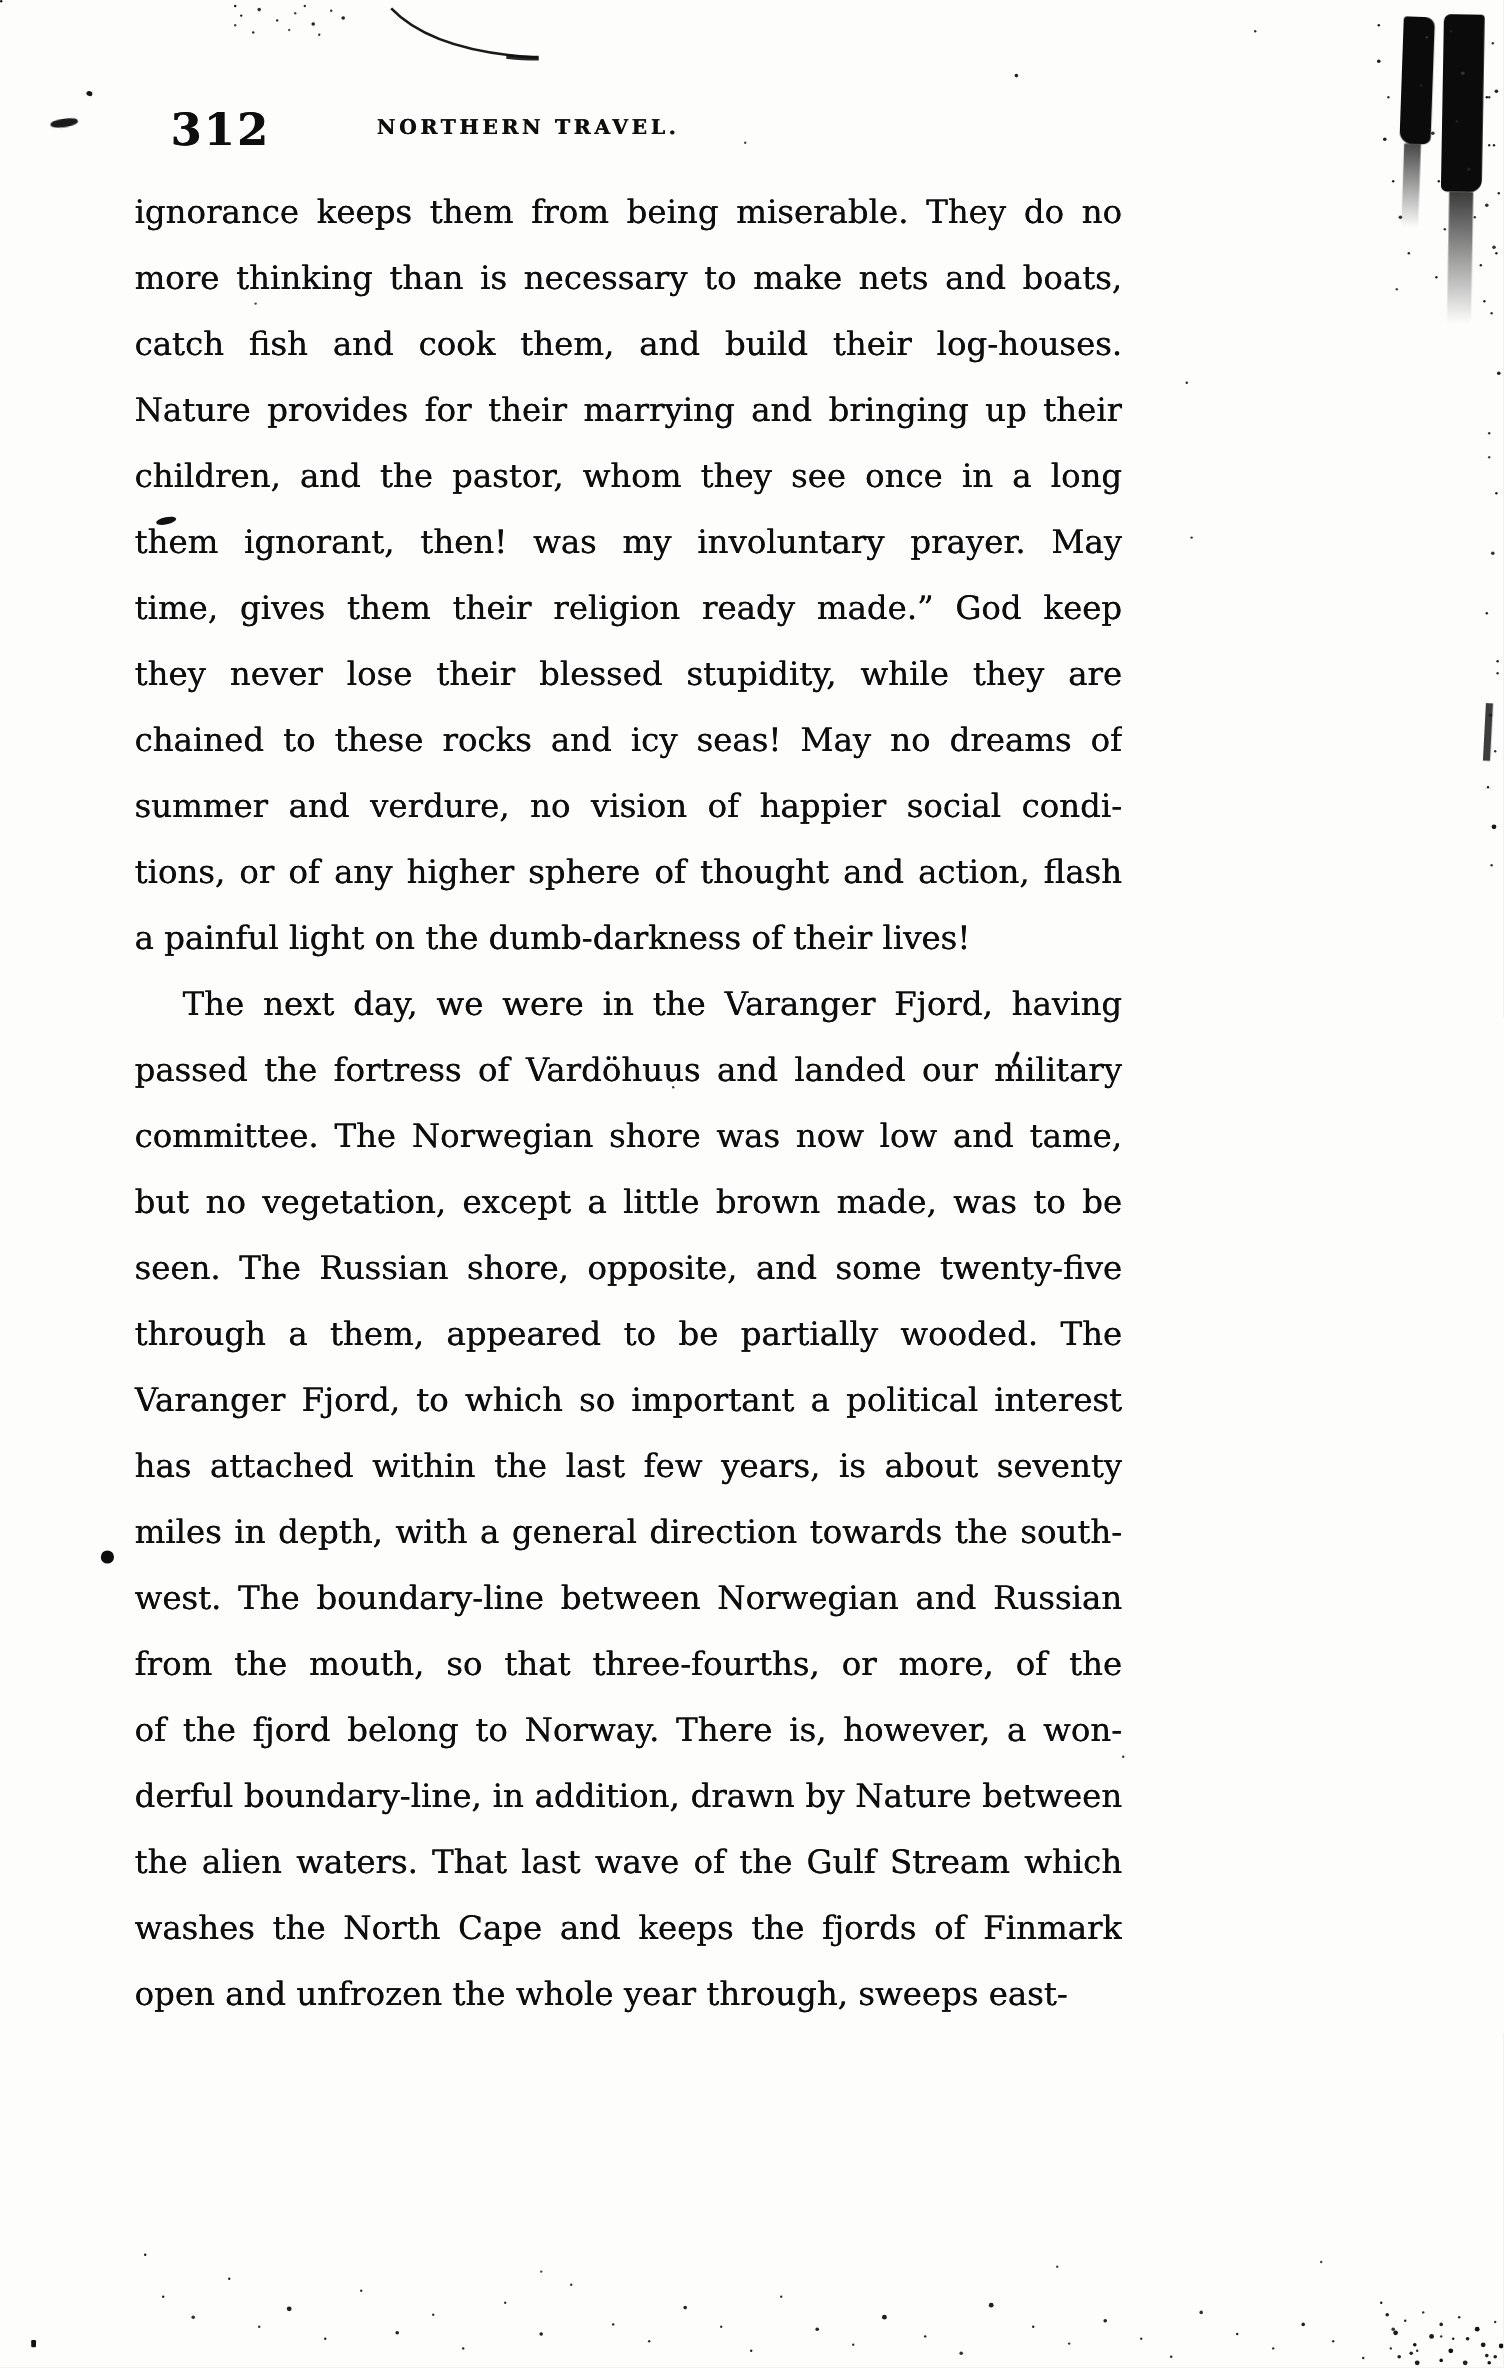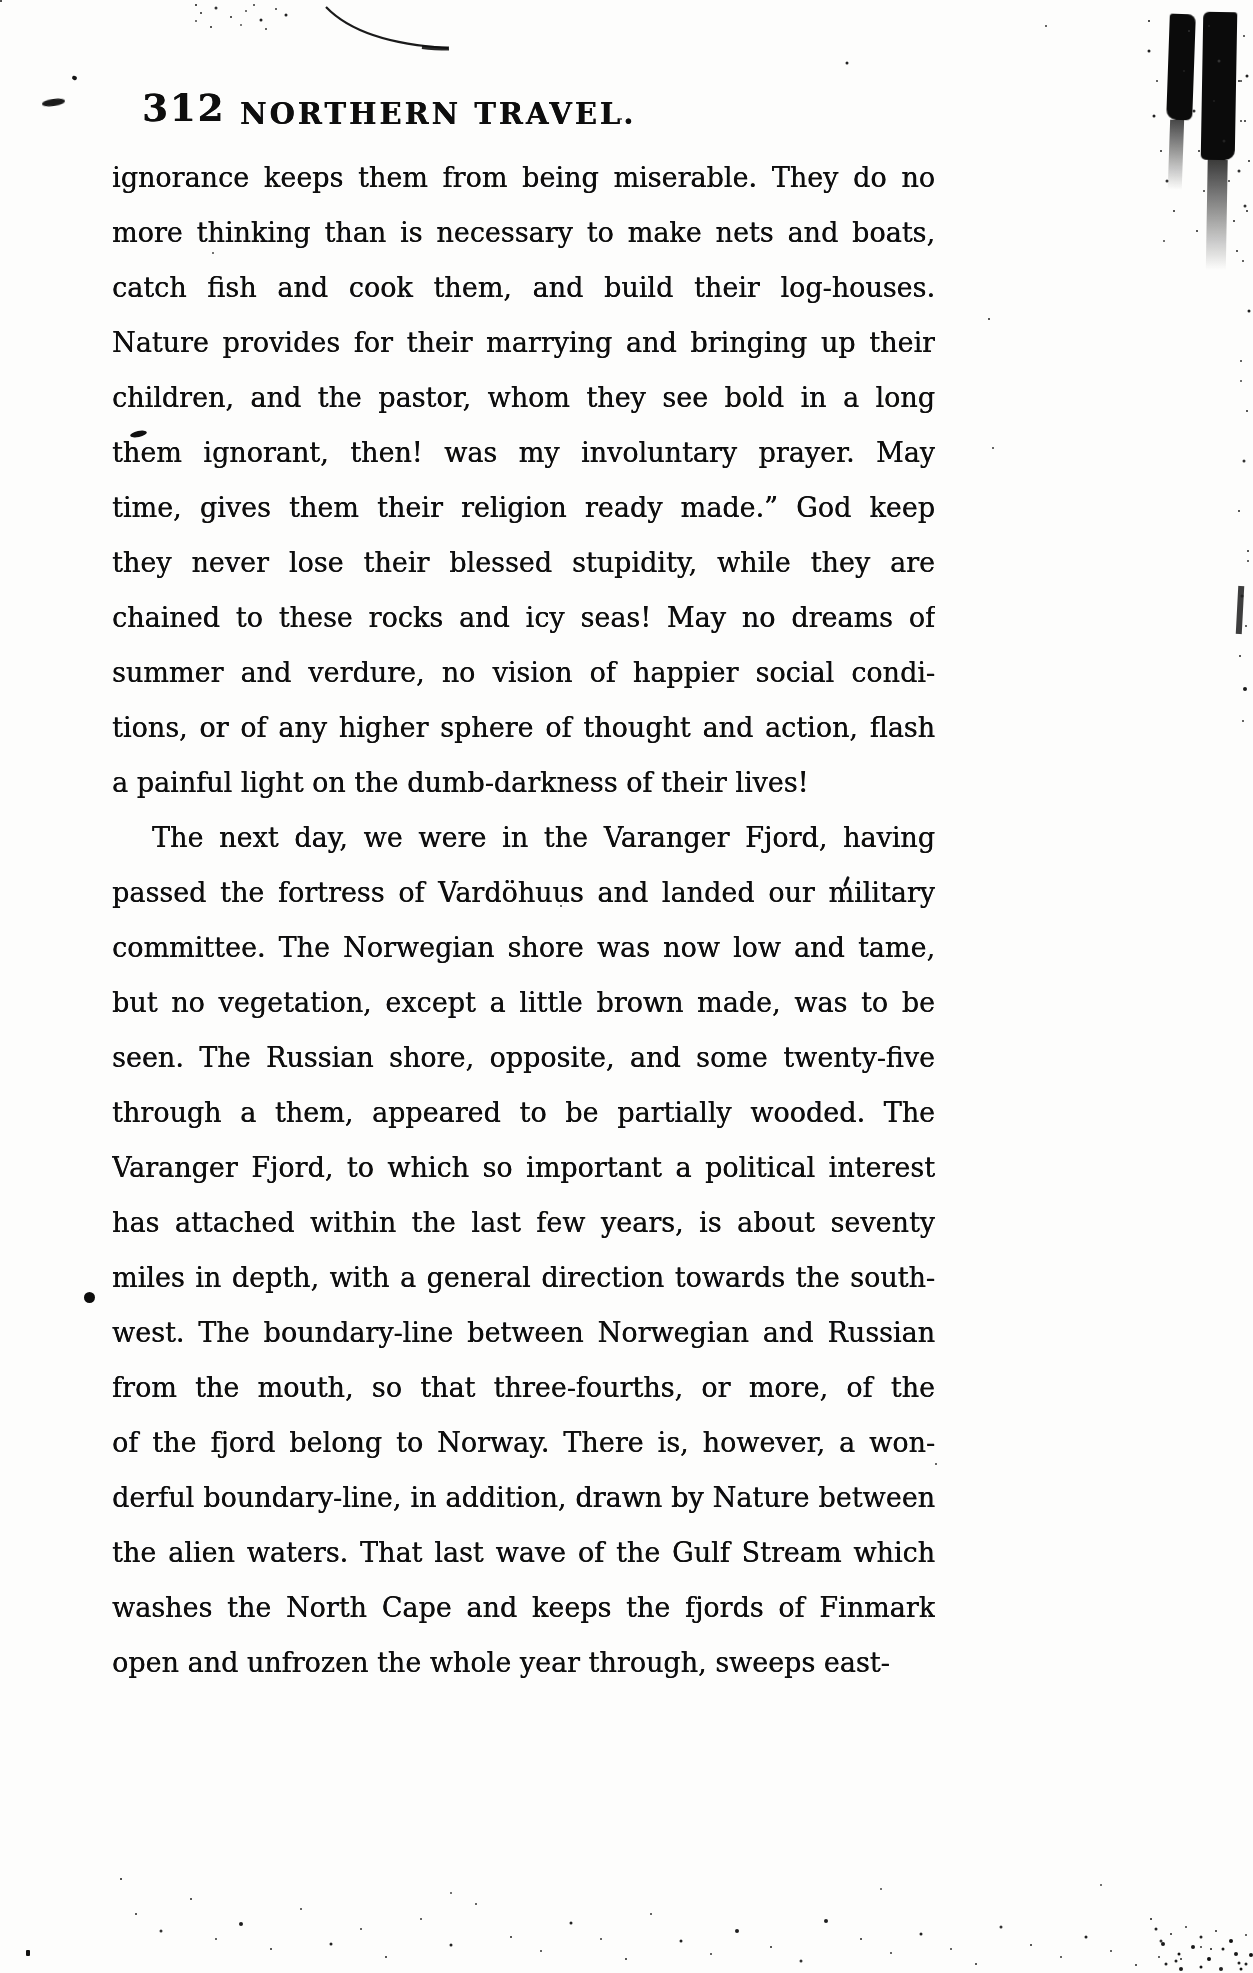--- a/index.html
+++ b/index.html
@@ -12,21 +12,21 @@
     overflow:hidden;
     margin:0 auto;
   }
   .pagenum{
     position:absolute;left:142px;top:86px;
     font-size:37px;font-weight:bold;letter-spacing:2px;
     text-shadow:0.4px 0 0 currentColor;
   }
   .title{
     position:absolute;left:240px;top:97px;width:400px;
-    text-align:left;font-size:29px;font-weight:bold;letter-spacing:3px;
+    text-align:center;font-size:17px;font-weight:bold;letter-spacing:3px;
     text-shadow:0.3px 0 0 currentColor;
   }
   .text-block{position:absolute;left:112px;top:150px;width:823px;}
   .line{
     height:55px;line-height:55px;font-size:27px;
     text-align:justify;text-align-last:justify;
     overflow:hidden;white-space:normal;
     text-shadow:0.3px 0 0 currentColor;
   }
   .line.last{text-align-last:left;}
@@ -104,21 +104,21 @@
   <div>
     <span class="pagenum">312</span>
     <span class="title">NORTHERN TRAVEL.</span>
   </div>
 
   <div class="text-block">
       <div class="line">ignorance keeps them from being miserable.  They do no</div>
       <div class="line">more thinking than is necessary to make nets and boats,</div>
       <div class="line">catch fish and cook them, and build their log-houses.</div>
       <div class="line">Nature provides for their marrying and bringing up their</div>
-      <div class="line">children, and the pastor, whom they see bold in a long</div>
+      <div class="line">children, and the pastor, whom they see once in a long</div>
       <div class="line">them ignorant, then! was my involuntary prayer.  May</div>
       <div class="line">time, gives them their religion ready made.”  God keep</div>
       <div class="line">they never lose their blessed stupidity, while they are</div>
       <div class="line">chained to these rocks and icy seas!  May no dreams of</div>
       <div class="line">summer and verdure, no vision of happier social condi-</div>
       <div class="line">tions, or of any higher sphere of thought and action, flash</div>
       <div class="line last">a painful light on the dumb-darkness of their lives!</div>
       <div class="line indent">The next day, we were in the Varanger Fjord, having</div>
       <div class="line">passed the fortress of Vardöhuus and landed our military</div>
       <div class="line">committee.  The Norwegian shore was now low and tame,</div>

